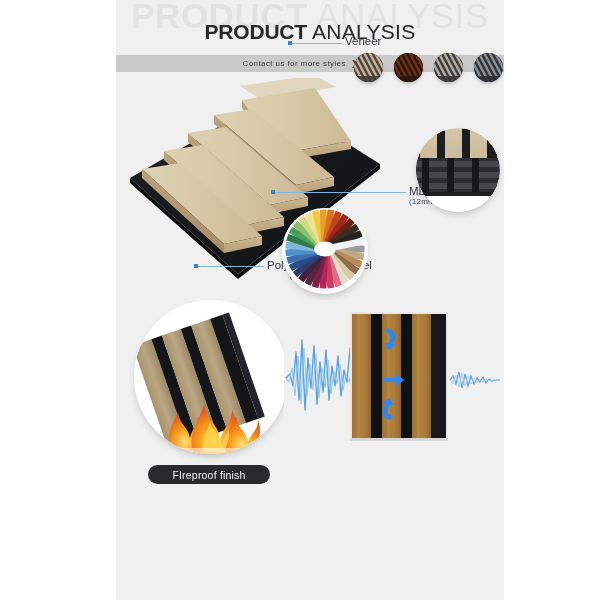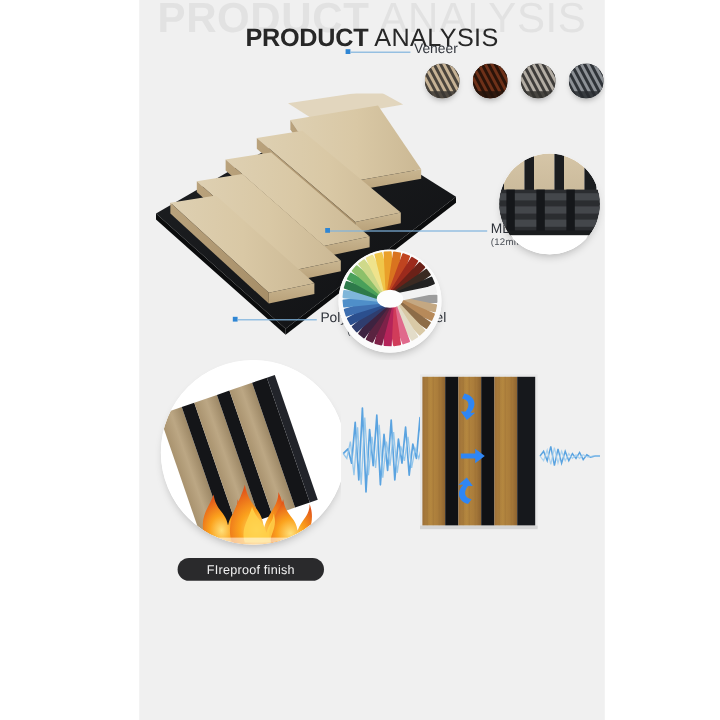--- a/index.html
+++ b/index.html
@@ -128,20 +128,24 @@
 <body>
 
 <div id="page">
   <div class="content">
 
     <div class="hdr-wrap">
       <div class="ghost-title"><span>PRODUCT</span><span class="thin"> ANALYSIS</span></div>
       <div class="main-title"><span class="b">PRODUCT</span><span class="n"> ANALYSIS</span></div>
     </div>
 
+    <div class="contact-band">
+      <span class="txt">Contact us for more styles</span>
+      <span class="txt chevs" style="margin-left:5px">❯ ❯ ❯</span>
+    </div>
 
     <div class="hero">
       <svg class="hero-svg" viewBox="0 0 260 215">
         <defs>
           <linearGradient id="wtop" x1="0" y1="0" x2="1" y2="0">
             <stop offset="0" stop-color="#ded0b2"></stop>
               <stop offset="0.5" stop-color="#d9c8a5"></stop>
               <stop offset="1" stop-color="#cbb894"></stop>
           </linearGradient>
           <linearGradient id="wside" x1="0" y1="0" x2="0" y2="1">

